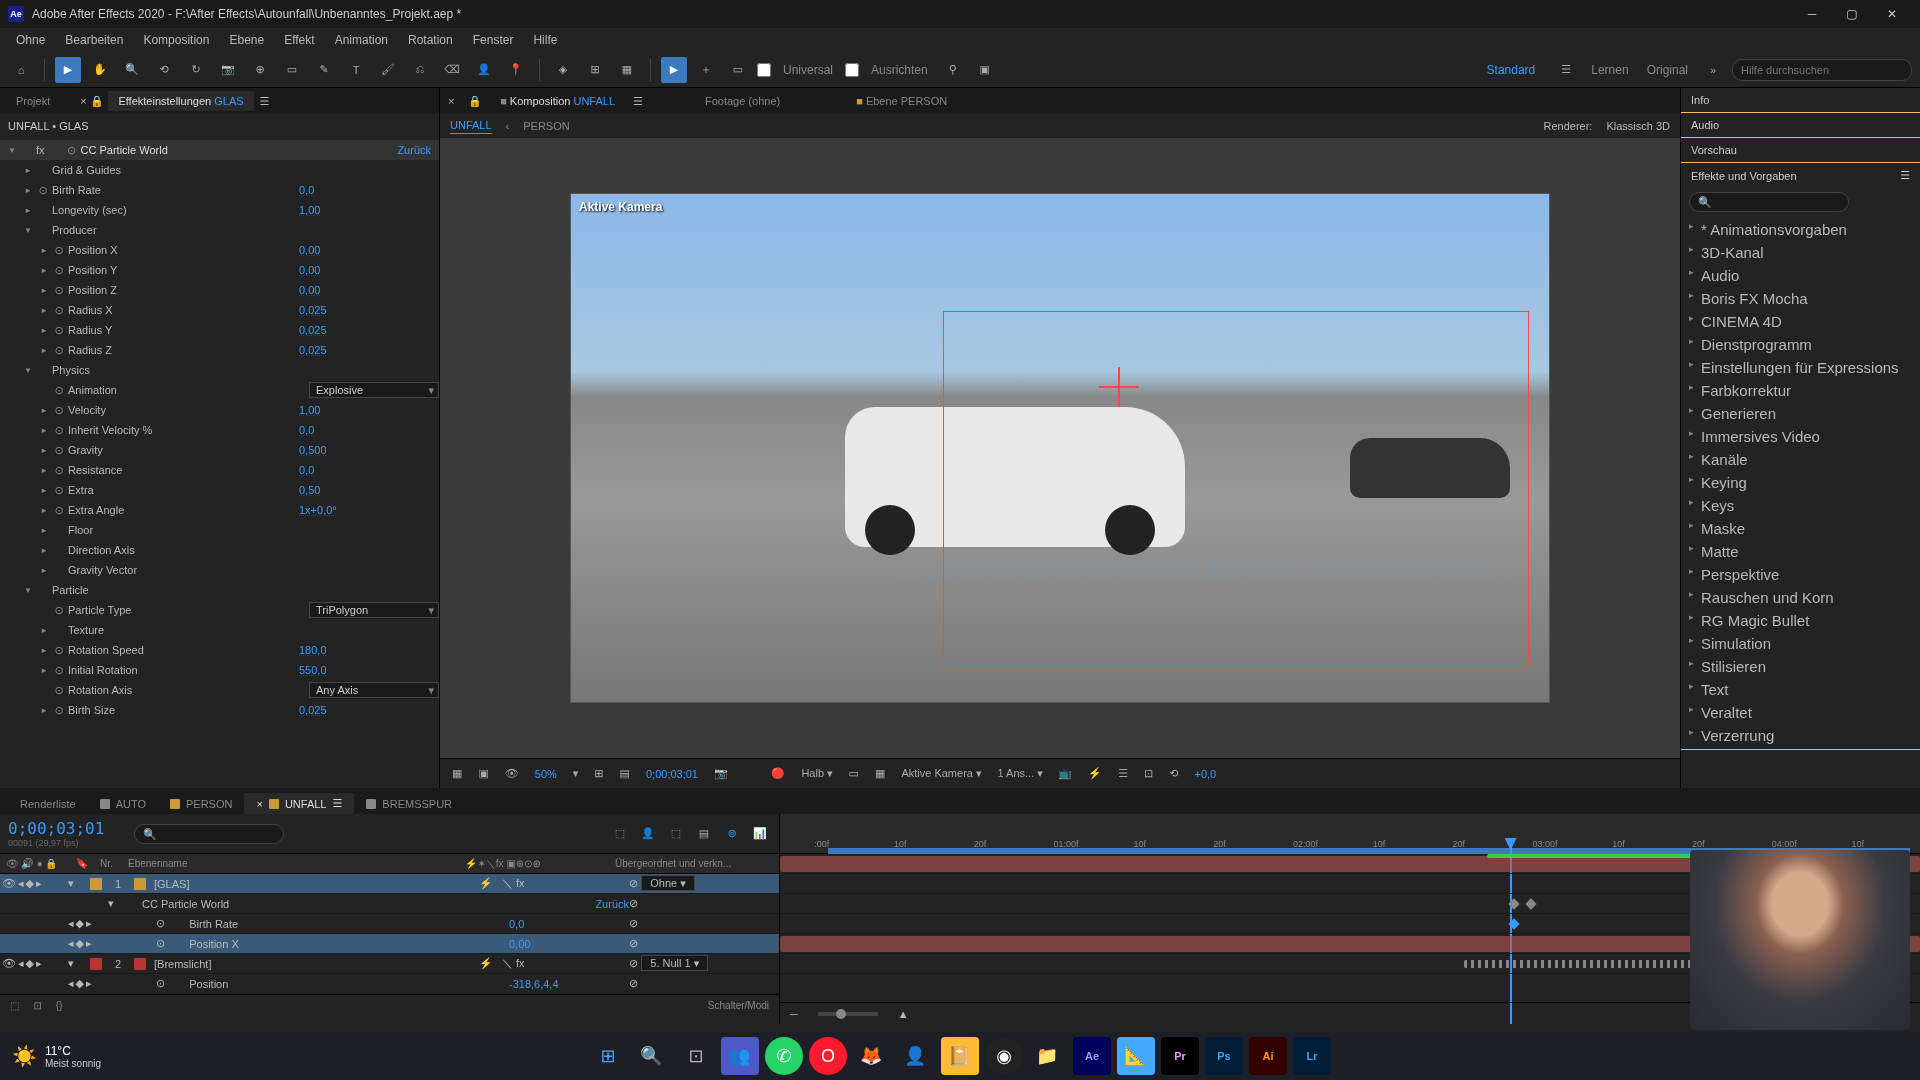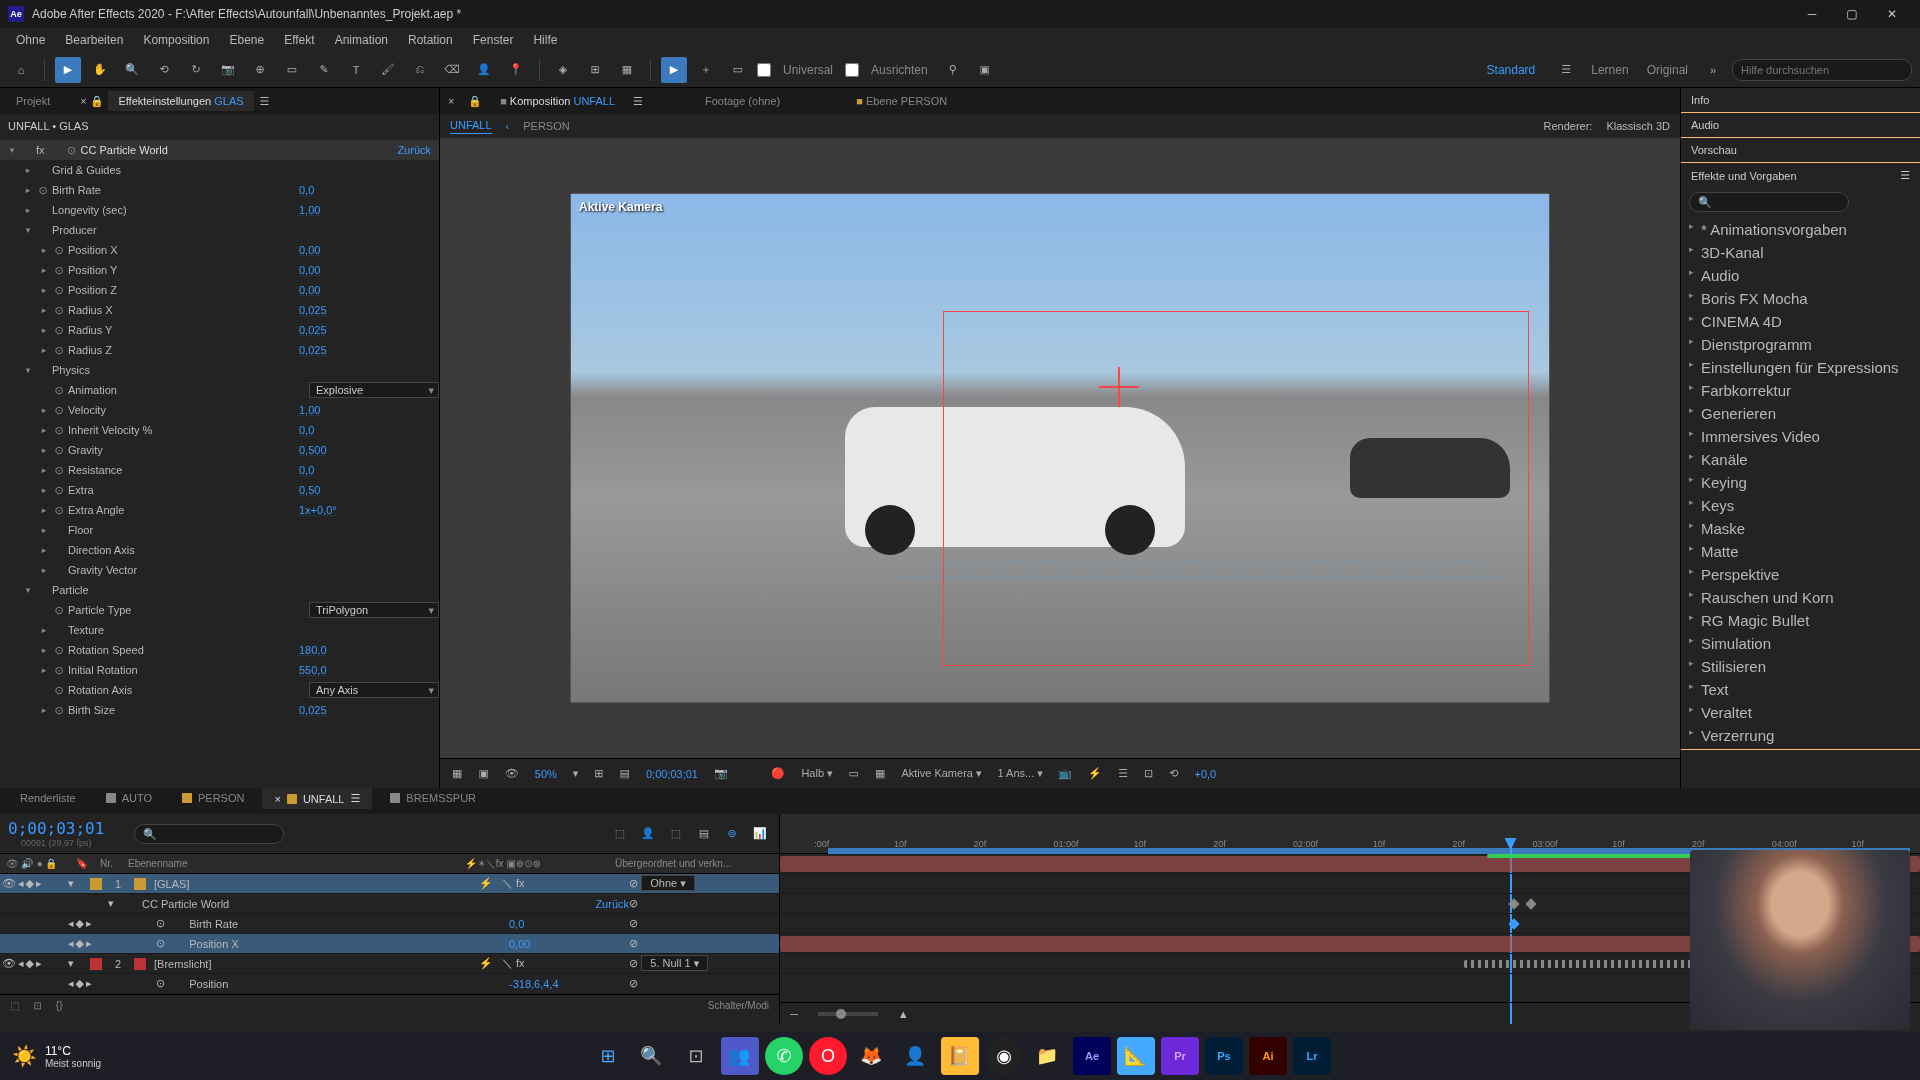--- a/index.html
+++ b/index.html
@@ -79,30 +79,30 @@
 
 .rightpanel { width: 240px; background: #232323; border-left: 1px solid #000; }
 .rp-section { border-bottom: 1px solid #fdba74; }
 .rp-header { padding: 6px 10px; font-size: 11px; color: #ccc; display: flex; align-items: center; justify-content: space-between; }
 .rp-search { margin: 4px 8px; background: #1a1a1a; border: 1px solid #444; padding: 3px 8px; border-radius: 10px; color: #888; font-size: 11px; }
 .rp-list { padding: 2px 0; }
 .rp-item { padding: 3px 8px 3px 20px; font-size: 15px; position: relative; }
 .rp-item::before { content: '▸'; position: absolute; left: 8px; color: #888; font-size: 9px; }
 
 
-.timeline-tabs { height: 26px; background: #1a1a1a; display: flex; align-items: flex-start; padding: 0 8px; gap: 6px; font-size: 11px; }
+.timeline-tabs { height: 26px; background: #1a1a1a; display: flex; align-items: flex-end; padding: 0 8px; gap: 0; font-size: 11px; }
 .timeline-tabs .ttab { padding: 4px 12px; color: #888; display: flex; align-items: center; gap: 6px; }
 .timeline-tabs .ttab.active { background: #2a2a2a; color: #ddd; }
 .timeline-tabs .sq { width: 10px; height: 10px; border-radius: 1px; }
 
 .timeline { height: 210px; background: #232323; display: flex; }
 .tl-left { width: 780px; border-right: 1px solid #000; }
 .tl-header { height: 40px; display: flex; align-items: center; padding: 0 8px; gap: 10px; border-bottom: 1px solid #000; }
 .tl-timecode { color: #3a9bff; font-size: 16px; font-family: monospace; }
-.tl-frames { font-size: 9px; color: #666; text-align: center; }
+.tl-frames { font-size: 9px; color: #666; }
 .tl-search { background: #1a1a1a; border: 1px solid #444; padding: 3px 8px; color: #888; font-size: 11px; border-radius: 10px; width: 150px; margin-left: 20px; }
 .tl-icons { display: flex; gap: 6px; margin-left: auto; }
 .tl-icons .ic { width: 22px; height: 22px; display: flex; align-items: center; justify-content: center; color: #aaa; }
 .tl-cols { height: 20px; background: #2a2a2a; display: flex; align-items: center; font-size: 10px; color: #888; border-bottom: 1px solid #000; }
 .tl-cols .c { padding: 0 6px; }
 .tl-layers { }
 .tl-layer { height: 20px; display: flex; align-items: center; border-bottom: 1px solid #1a1a1a; }
 .tl-layer .eye { width: 18px; text-align: center; }
 .tl-layer .kf { width: 50px; display: flex; align-items: center; gap: 2px; }
 .tl-layer .num { width: 24px; text-align: center; }
@@ -691,17 +691,17 @@
   <div class="tb-icon" style="background:#5059c9;color:#fff">👥</div>
   <div class="tb-icon" style="background:#25d366;color:#fff;border-radius:50%">✆</div>
   <div class="tb-icon" style="background:#ff1b2d;color:#fff;border-radius:50%">O</div>
   <div class="tb-icon">🦊</div>
   <div class="tb-icon">👤</div>
   <div class="tb-icon" style="background:#fb3">📔</div>
   <div class="tb-icon" style="background:#222;color:#fff;border-radius:50%">◉</div>
   <div class="tb-icon">📁</div>
   <div class="tb-icon app" style="background:#00005b;color:#9999ff">Ae</div>
   <div class="tb-icon" style="background:#4af">📐</div>
-  <div class="tb-icon app" style="background:#6d28d9;color:#e59eff">Pr</div>
+  <div class="tb-icon app" style="background:#000000;color:#e59eff">Pr</div>
   <div class="tb-icon app" style="background:#001e36;color:#31a8ff">Ps</div>
   <div class="tb-icon app" style="background:#330000;color:#ff9a00">Ai</div>
   <div class="tb-icon app" style="background:#001e36;color:#31a8ff">Lr</div>
 </div>
 
 </body></html>

